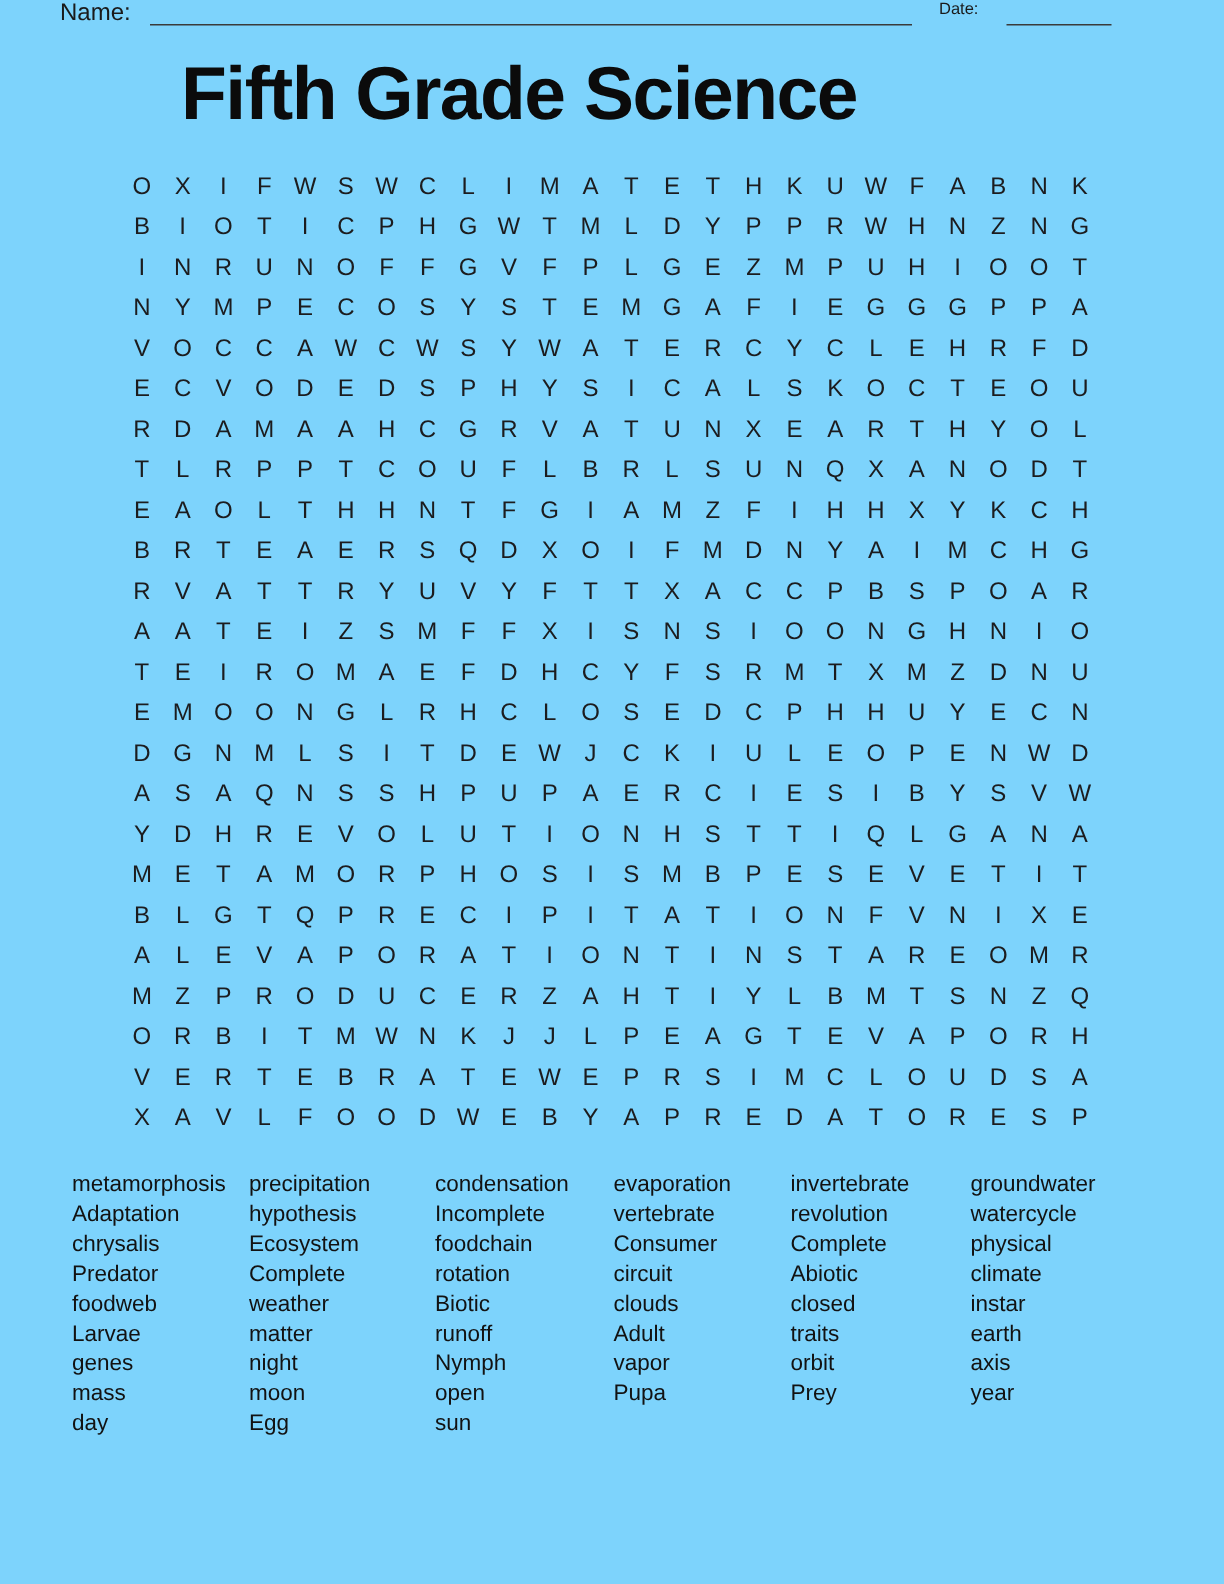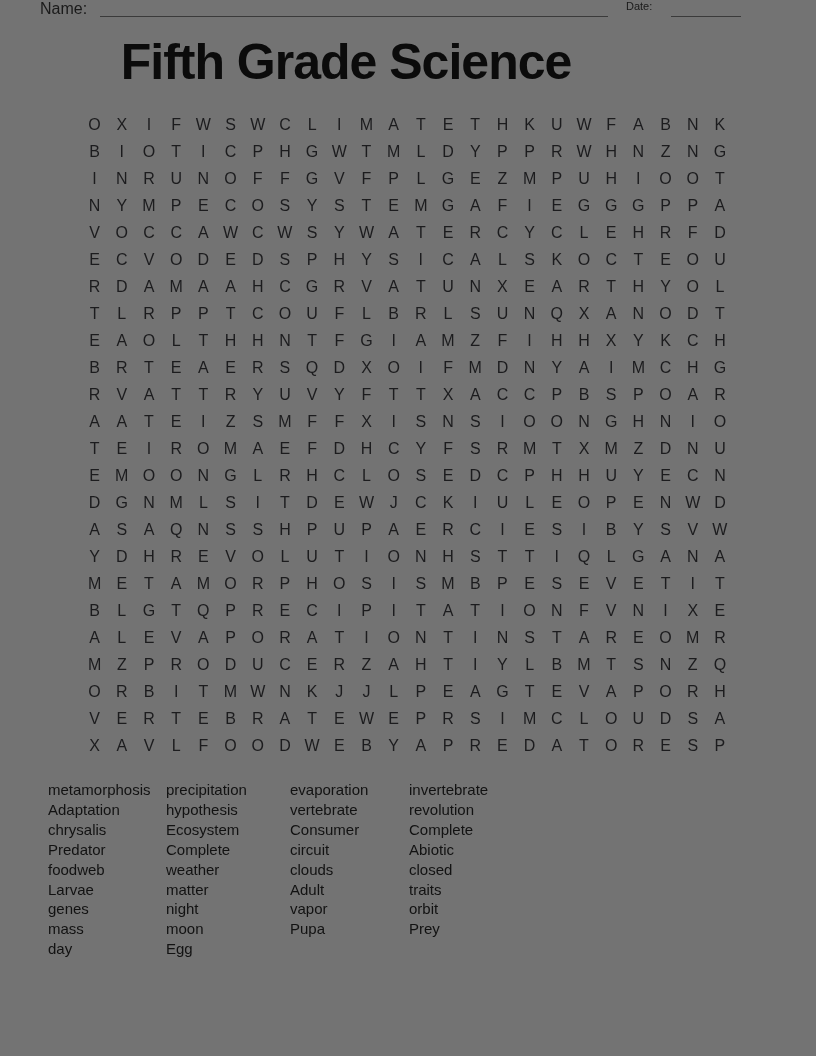--- a/index.html
+++ b/index.html
@@ -4,21 +4,21 @@
 <style>
   html, body {
     margin: 0;
     padding: 0;
     background: #ffffff;
   }
   .page {
     position: relative;
     width: 816px;
     height: 1056px;
-    background: #737373;
+    background: #7dd3fc;
     font-family: "Liberation Sans", sans-serif;
     color: #111111;
     overflow: hidden;
   }
   
   .name-label {
     position: absolute;
     left: 40px;
     top: 0px;
     font-size: 16px;
@@ -708,34 +708,55 @@
         <div class="word-item">hypothesis</div>
         <div class="word-item">Ecosystem</div>
         <div class="word-item">Complete</div>
         <div class="word-item">weather</div>
         <div class="word-item">matter</div>
         <div class="word-item">night</div>
         <div class="word-item">moon</div>
         <div class="word-item">Egg</div>
       </div>
       <div class="word-col">
+        <div class="word-item">condensation</div>
+        <div class="word-item">Incomplete</div>
+        <div class="word-item">foodchain</div>
+        <div class="word-item">rotation</div>
+        <div class="word-item">Biotic</div>
+        <div class="word-item">runoff</div>
+        <div class="word-item">Nymph</div>
+        <div class="word-item">open</div>
+        <div class="word-item">sun</div>
+      </div>
+      <div class="word-col">
         <div class="word-item">evaporation</div>
         <div class="word-item">vertebrate</div>
         <div class="word-item">Consumer</div>
         <div class="word-item">circuit</div>
         <div class="word-item">clouds</div>
         <div class="word-item">Adult</div>
         <div class="word-item">vapor</div>
         <div class="word-item">Pupa</div>
       </div>
       <div class="word-col">
         <div class="word-item">invertebrate</div>
         <div class="word-item">revolution</div>
         <div class="word-item">Complete</div>
         <div class="word-item">Abiotic</div>
         <div class="word-item">closed</div>
         <div class="word-item">traits</div>
         <div class="word-item">orbit</div>
         <div class="word-item">Prey</div>
       </div>
+      <div class="word-col">
+        <div class="word-item">groundwater</div>
+        <div class="word-item">watercycle</div>
+        <div class="word-item">physical</div>
+        <div class="word-item">climate</div>
+        <div class="word-item">instar</div>
+        <div class="word-item">earth</div>
+        <div class="word-item">axis</div>
+        <div class="word-item">year</div>
+      </div>
     </div>
 
 </div>
 
 </body></html>

